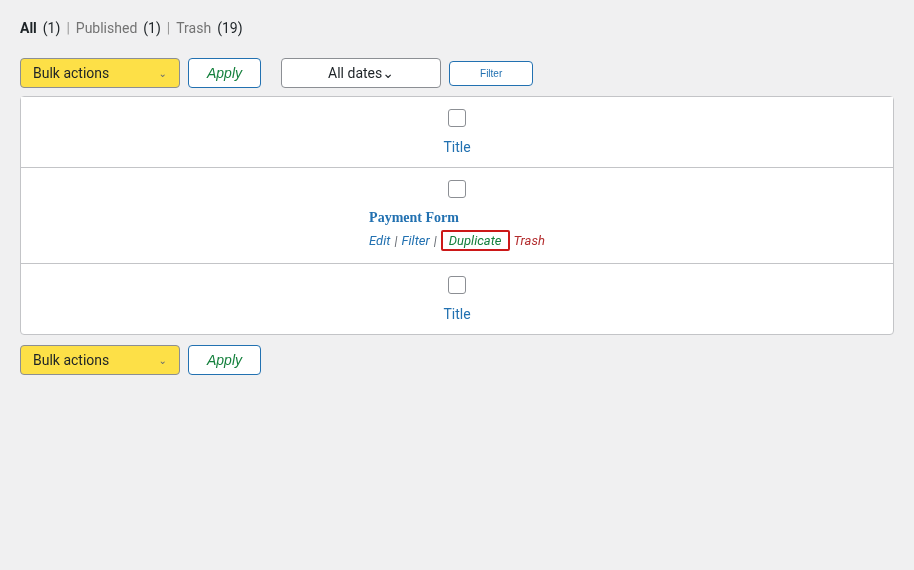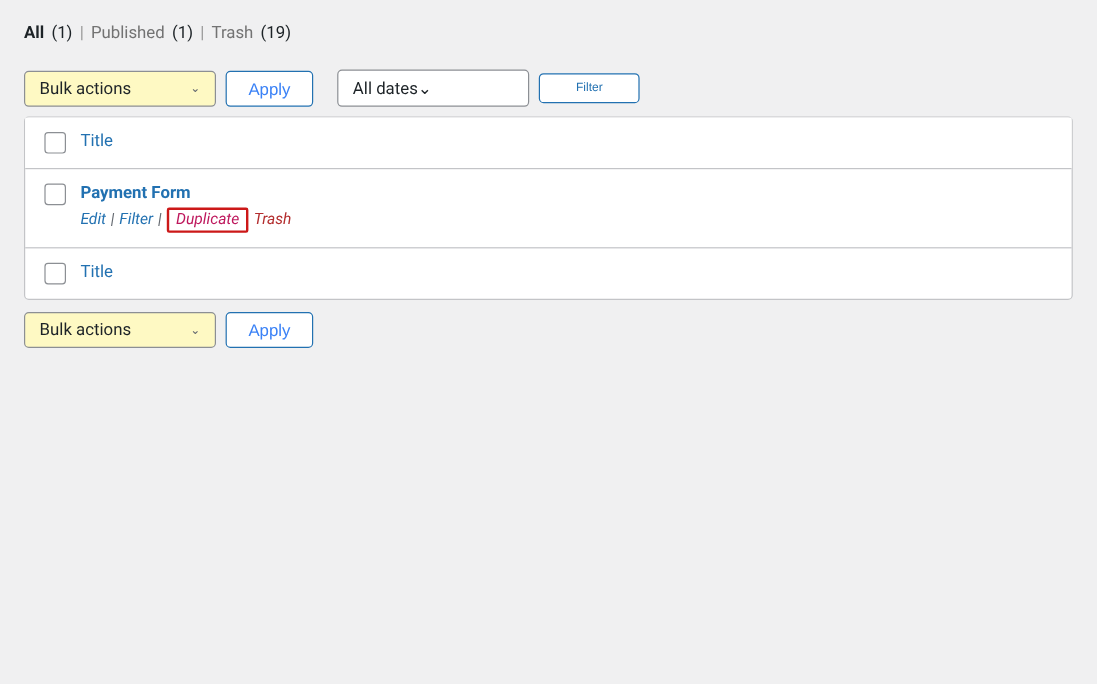--- a/index.html
+++ b/index.html
@@ -43,59 +43,60 @@
       gap: 8px;
       margin-bottom: 0;
       padding: 8px 0;
     }
 
     .bulk-actions-select {
       display: flex;
       align-items: center;
       border: 1px solid #8c8f94;
       border-radius: 4px;
-      background: #fef9c3;
+      background: #fde047;
       padding: 6px 12px;
       cursor: pointer;
       font-size: 14px;
       color: #1d2327;
       gap: 8px;
       min-width: 160px;
       justify-content: space-between;
     }
 
     .bulk-actions-select .chevron {
       font-size: 10px;
       color: #646970;
     }
 
     .apply-btn {
       border: 1px solid #2271b1;
       border-radius: 4px;
       background: #fff;
-      color: #3b82f6;
+      color: #15803d;
       padding: 6px 18px;
       font-size: 14px;
       cursor: pointer;
       font-weight: 400;
+      font-style: italic;
     }
 
     .dates-select {
       display: flex;
       align-items: center;
       border: 1px solid #8c8f94;
       border-radius: 4px;
       background: #fff;
       padding: 6px 12px;
       cursor: pointer;
       font-size: 14px;
       color: #1d2327;
       gap: 0;
       min-width: 160px;
-      justify-content: flex-start;
+      justify-content: center;
       margin-left: 12px;
     }
 
     .filter-btn {
       border: 1px solid #2271b1;
       border-radius: 4px;
       background: #fff;
       color: #2271b1;
       padding: 6px 30px;
       font-size: 10px;
@@ -104,24 +105,25 @@
 
     .table-container {
       background: #fff;
       border: 1px solid #c3c4c7;
       border-radius: 4px;
       margin-bottom: 0;
     }
 
     .table-row {
       display: flex;
-      align-items: flex-start;
+      align-items: center;
       padding: 12px 16px;
       border-bottom: 1px solid #c3c4c7;
       gap: 12px;
+      flex-direction: column;
     }
 
     .table-row:last-child {
       border-bottom: none;
     }
 
     .table-row.header-row {
       background: #fff;
       border-bottom: 1px solid #c3c4c7;
     }
@@ -150,20 +152,21 @@
       display: flex;
       flex-direction: column;
       gap: 4px;
     }
 
     .form-title {
       color: #2271b1;
       font-weight: 700;
       font-size: 14px;
       cursor: pointer;
+      font-family: Liberation Serif, serif;
     }
 
     .row-actions {
       display: flex;
       align-items: center;
       gap: 0;
       font-size: 13px;
       font-style: italic;
     }
 
@@ -172,21 +175,21 @@
       cursor: pointer;
       text-decoration: none;
     }
 
     .row-action-sep {
       color: #646970;
       margin: 0 4px;
     }
 
     .duplicate-btn {
-      color: #be185d;
+      color: #15803d;
       cursor: pointer;
       border: 2px solid #cc1818;
       padding: 1px 6px;
       border-radius: 2px;
       background: transparent;
       font-size: 13px;
     }
 
     .trash-link {
       color: #b32d2e;

